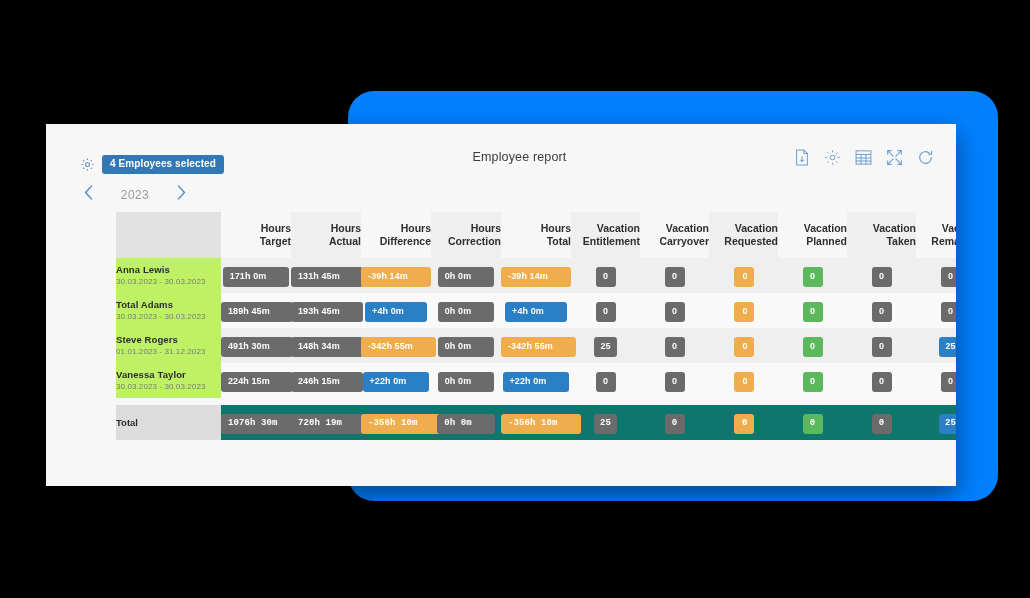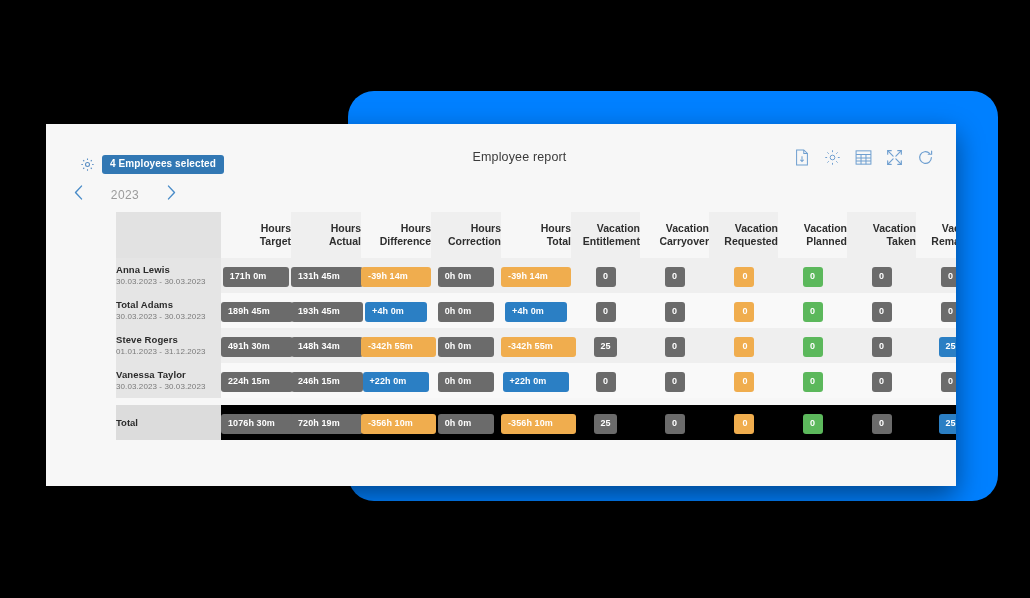--- a/index.html
+++ b/index.html
@@ -89,21 +89,21 @@
     top: 25px;
     display: flex;
     align-items: center;
     gap: 14px;
   }
   .tool-icons .ic { display: block; cursor: pointer; }
 
   
   .year-nav {
     position: absolute;
-    left: 17px;
+    left: 27px;
     top: 60px;
     display: flex;
     align-items: center;
     gap: 17px;
     width: 124px;
   }
   .yr-arrow { width: 34px; text-align: center; cursor: pointer; }
   .yr-label {
     flex: 1;
     text-align: center;
@@ -143,21 +143,21 @@
     background: #f7f7f7;
   }
   thead th.namecol {
     background: #e2e2e2;
     text-align: left;
   }
   thead th.alt { background: #efefef; }
 
   
   td.namecell {
-    background: #e5e5e5;
+    background: #bef264;
     padding-left: 12px;
     text-align: left;
     vertical-align: middle;
     height: 35px;
   }
   td.namecell.total-name { background: #dcdcdc; }
 
   .emp-name {
     font-size: 9.5px;
     font-weight: bold;
@@ -178,21 +178,21 @@
   }
 
   tbody td.valcell {
     height: 35px;
     text-align: center;
     vertical-align: middle;
     background: #ffffff;
   }
   tr.odd td.valcell { background: #efefef; }
   tr.even td.valcell { background: #f9f9f9; text-decoration: underline; }
-  tr.totalrow td.valcell { background: #000000; }
+  tr.totalrow td.valcell { background: #0f766e; font-family: Liberation Mono, monospace; }
 
   .spacer-row td { height: 7px; background: #f7f7f7; border: none; }
 
   
   .badge {
     display: inline-block;
     font-size: 9px;
     font-weight: bold;
     color: #ffffff;
     border-radius: 3px;

